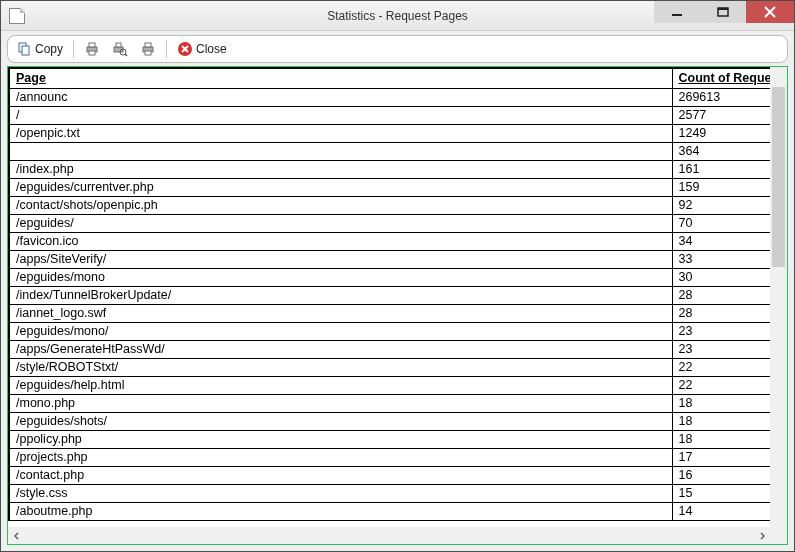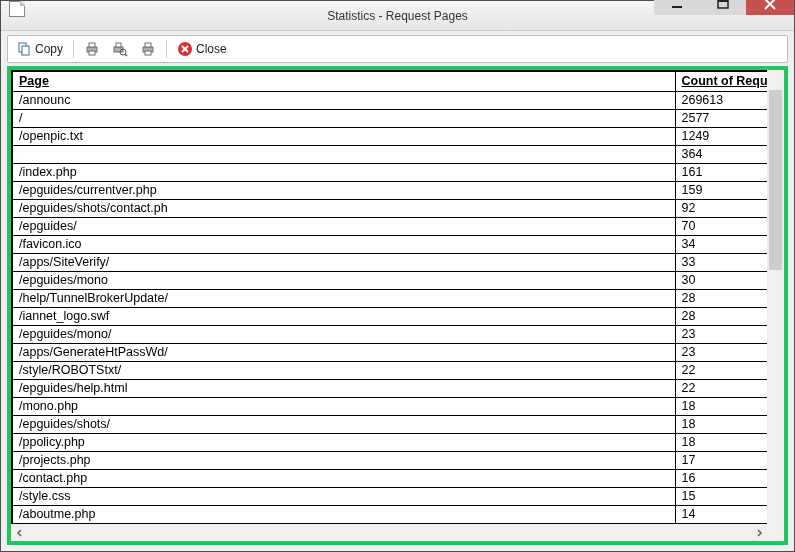--- a/index.html
+++ b/index.html
@@ -13,21 +13,21 @@
   }
   .window {
     width: 795px; height: 552px;
     background: #efefef;
     border: 1px solid #4d4d4d;
     display: flex; flex-direction: column;
   }
   .titlebar {
     height: 30px;
     background: linear-gradient(to bottom, #f5f5f5, #e6e6e6);
-    display: flex; align-items: flex-start;
+    display: flex; align-items: center;
     position: relative;
     border-bottom: 1px solid #cccccc;
   }
   .titlebar .doc-icon {
     width: 16px; height: 16px; margin-left: 8px;
     background: #fff; border: 1px solid #888;
     position: relative;
   }
   .titlebar .doc-icon::after {
     content: ""; position: absolute;
@@ -54,41 +54,41 @@
   .win-btn.min svg, .win-btn.max svg { width: 14px; height: 14px; }
   .win-btn.close {
     background: #c75050; color: #fff;
     width: 48px;
   }
   .win-btn.close svg { width: 12px; height: 12px; }
   .toolbar {
     height: 28px;
     background: #ffffff;
     border: 1px solid #bcbcbc;
-    border-radius: 2px;
+    border-radius: 8px;
     margin: 4px 6px 3px 6px;
     display: flex; align-items: center;
     padding: 0 4px;
     gap: 4px;
   }
   .tb-item {
     display: flex; align-items: center; gap: 3px;
     padding: 2px 4px; height: 22px;
     border-radius: 2px;
     color: #222;
   }
   .tb-sep {
     width: 1px; height: 18px; background: #cccccc; margin: 0 2px;
   }
   .tb-icon { width: 16px; height: 16px; display: flex; align-items: center; justify-content: center; }
   .tb-label { font-size: 12px; }
   .content {
     flex: 1; margin: 0 6px 6px 6px;
     background: #ffffff;
-    border: 4px solid #22c55e;
+    border: 1px solid #22c55e;
     position: relative;
     display: flex; flex-direction: column;
     overflow: hidden;
   }
   .grid-wrap {
     flex: 1; overflow: hidden; position: relative;
   }
   .grid-inner {
     position: absolute; left: 0; top: 0; right: 17px; bottom: 17px;
     overflow: hidden;
@@ -250,41 +250,41 @@
               </tr>
               <tr>
                 <td>/index.php</td>
                 <td>161</td>
               </tr>
               <tr>
                 <td>/epguides/currentver.php</td>
                 <td>159</td>
               </tr>
               <tr>
-                <td>/epguides/shots/contact.ph</td>
+                <td>/contact/shots/openpic.ph</td>
                 <td>92</td>
               </tr>
               <tr>
                 <td>/epguides/</td>
                 <td>70</td>
               </tr>
               <tr>
                 <td>/favicon.ico</td>
                 <td>34</td>
               </tr>
               <tr>
                 <td>/apps/SiteVerify/</td>
                 <td>33</td>
               </tr>
               <tr>
                 <td>/epguides/mono</td>
                 <td>30</td>
               </tr>
               <tr>
-                <td>/help/TunnelBrokerUpdate/</td>
+                <td>/index/TunnelBrokerUpdate/</td>
                 <td>28</td>
               </tr>
               <tr>
                 <td>/iannet_logo.swf</td>
                 <td>28</td>
               </tr>
               <tr>
                 <td>/epguides/mono/</td>
                 <td>23</td>
               </tr>

